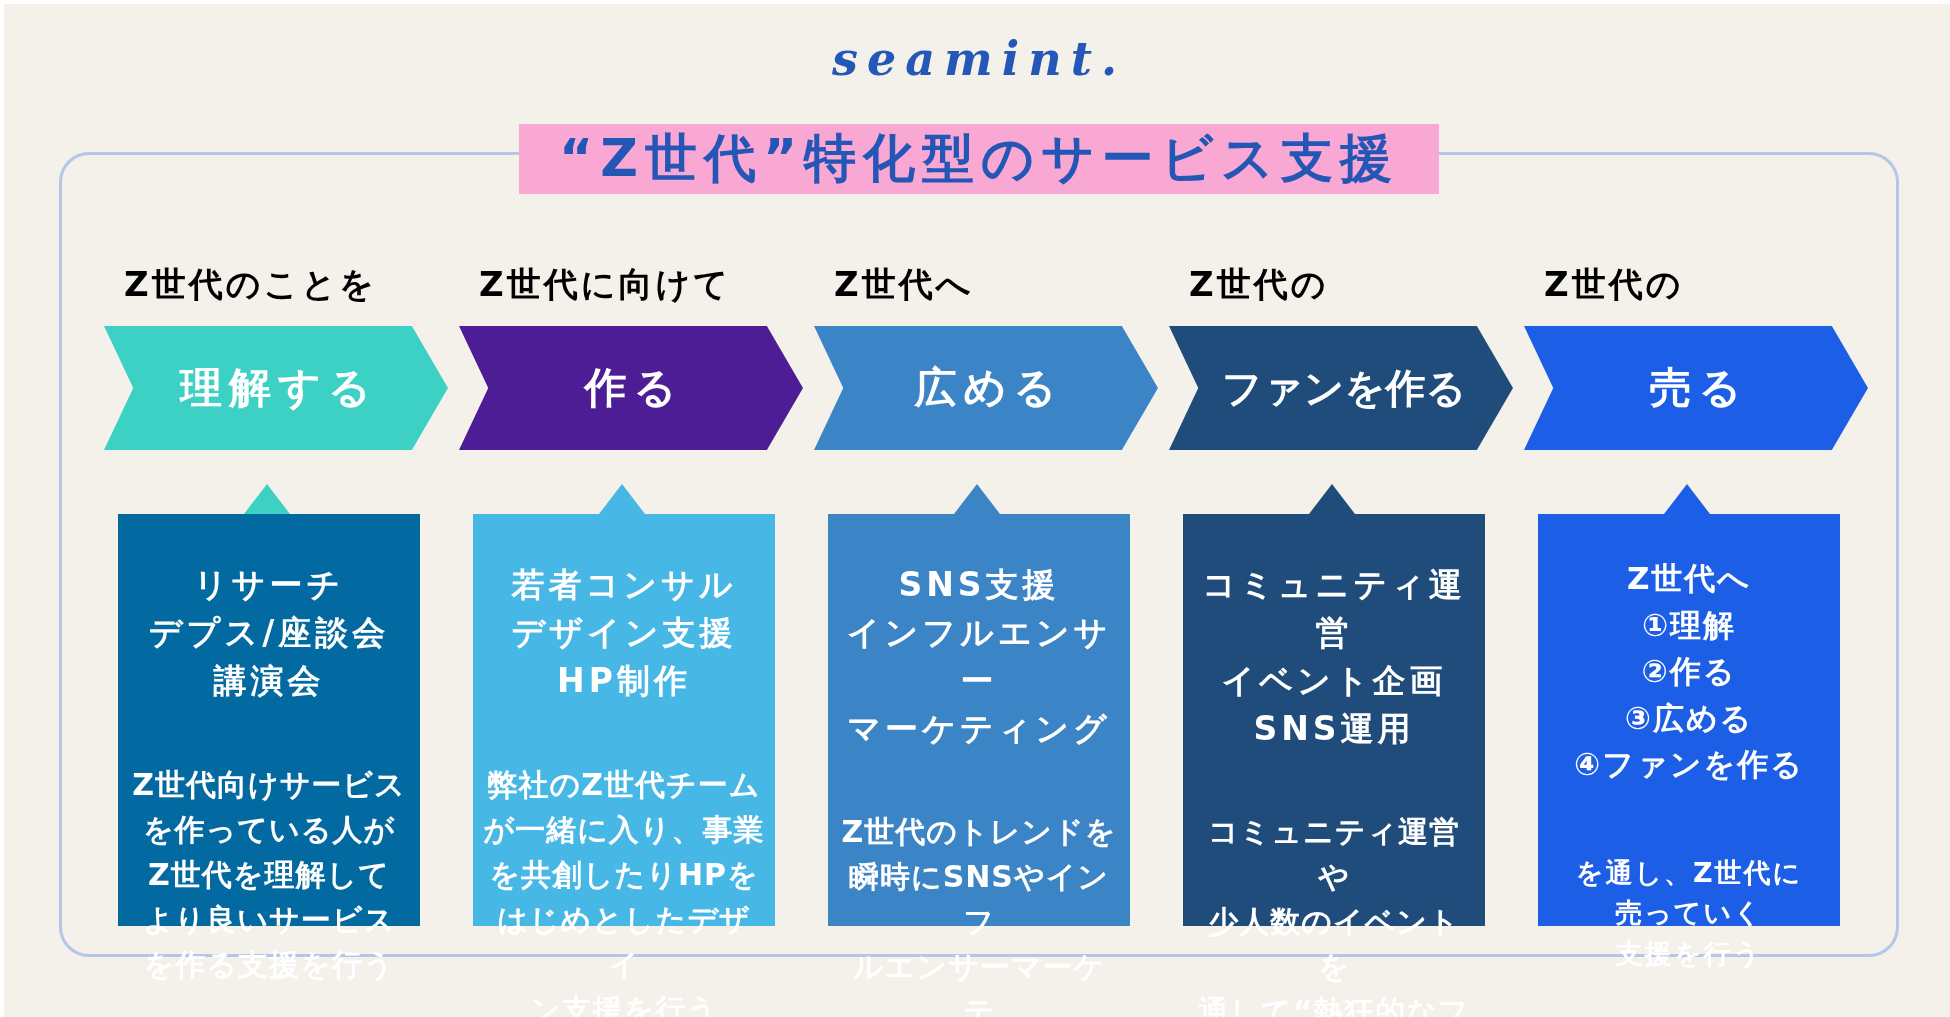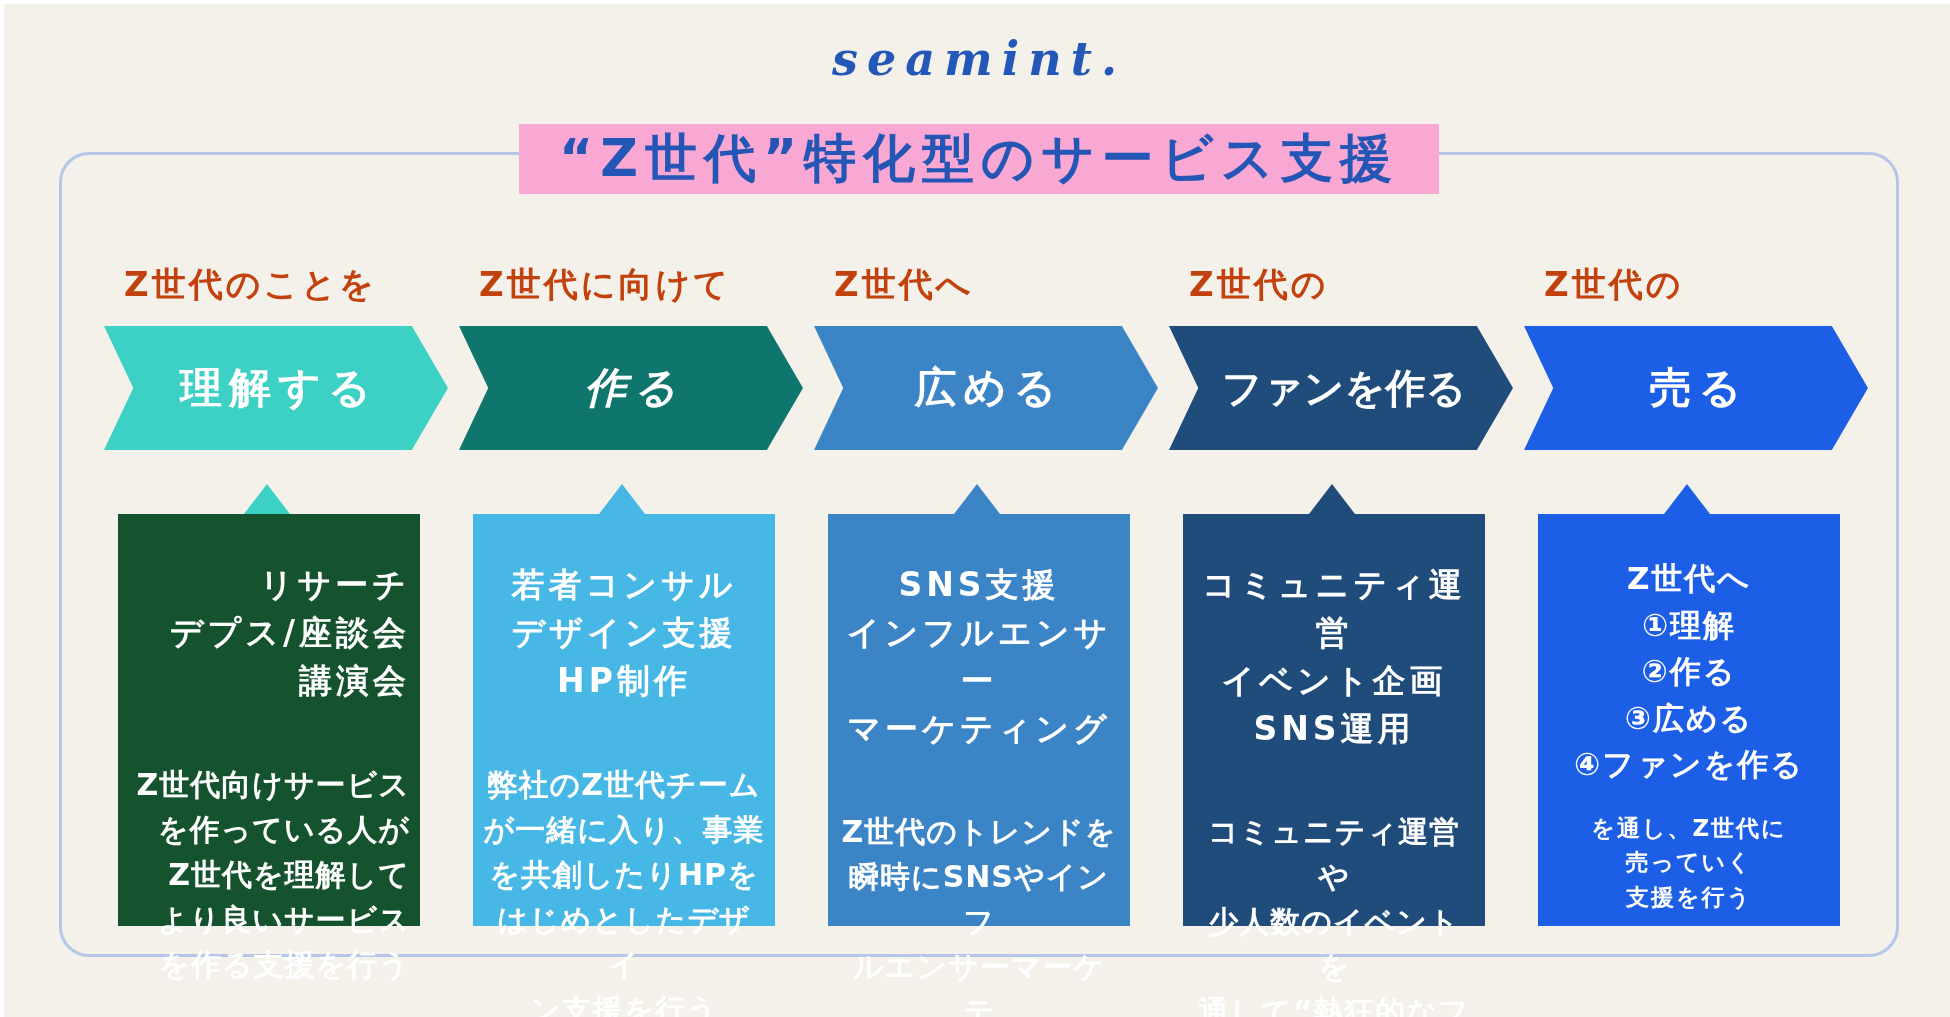--- a/index.html
+++ b/index.html
@@ -55,21 +55,21 @@
     column-gap: 53px;
   }
   .column { position: relative; }
 
   .col-header {
     height: 52px;
     margin: 0 0 16px 4px;
     display: flex; align-items: flex-end;
     font-size: 34px; font-weight: 800;
     letter-spacing: 3px;
-    color: #c2410c;
+    color: #000000;
   }
 
   .arrow {
     position: relative;
     width: 344px;
     margin-left: -14px;
     height: 124px;
     clip-path: polygon(0% 0%, 89.5% 0%, 100% 50%, 89.5% 100%, 0% 100%, 8.5% 50%);
     display: flex; align-items: center; justify-content: center;
     padding: 0 36px 0 42px;
@@ -103,22 +103,23 @@
   .box-bottom {
     font-size: 30px; line-height: 1.5;
     letter-spacing: 1px;
   }
   .column.sell .box { padding-top: 20px; }
   .column.sell .box-top {
     font-size: 31px; letter-spacing: 2px;
     line-height: 1.5; margin-bottom: 0;
   }
   .column.sell .box-bottom {
-    font-size: 23px; letter-spacing: 2px;
+    font-size: 27px; letter-spacing: 2px;
     line-height: 1.5;
+    margin-top: 42px;
   }
 </style>
 </head>
 <body>
 
 <div class="canvas">
 
   <div class="logo">seamint.</div>
 
   <div class="frame"></div>
@@ -128,35 +129,35 @@
   </div>
 
   <div class="columns">
 
     <div class="column">
       <div class="col-header">Z世代のことを</div>
       <div class="arrow" style="background: rgb(61, 208, 196);">
         <span>理解する</span>
       </div>
       <div class="pointer" style="background: rgb(61, 208, 196);"></div>
-      <div class="box" style="background: #14532d; text-align: right;">
+      <div class="box" style="background: #0369a1;">
         <div class="box-top">リサーチ
 デプス/座談会
 講演会</div>
         <div class="box-bottom">Z世代向けサービス
 を作っている人が
 Z世代を理解して
 より良いサービス
 を作る支援を行う</div>
       </div>
     </div>
 
     <div class="column">
       <div class="col-header">Z世代に向けて</div>
-      <div class="arrow" style="background: #0f766e; font-style: italic;">
+      <div class="arrow" style="background: #4c1d95;">
         <span>作る</span>
       </div>
       <div class="pointer" style="background: rgb(71, 183, 230);"></div>
       <div class="box" style="background: rgb(71, 183, 230);">
         <div class="box-top">若者コンサル
 デザイン支援
 HP制作</div>
         <div class="box-bottom">弊社のZ世代チーム
 が一緒に入り、事業
 を共創したりHPを

